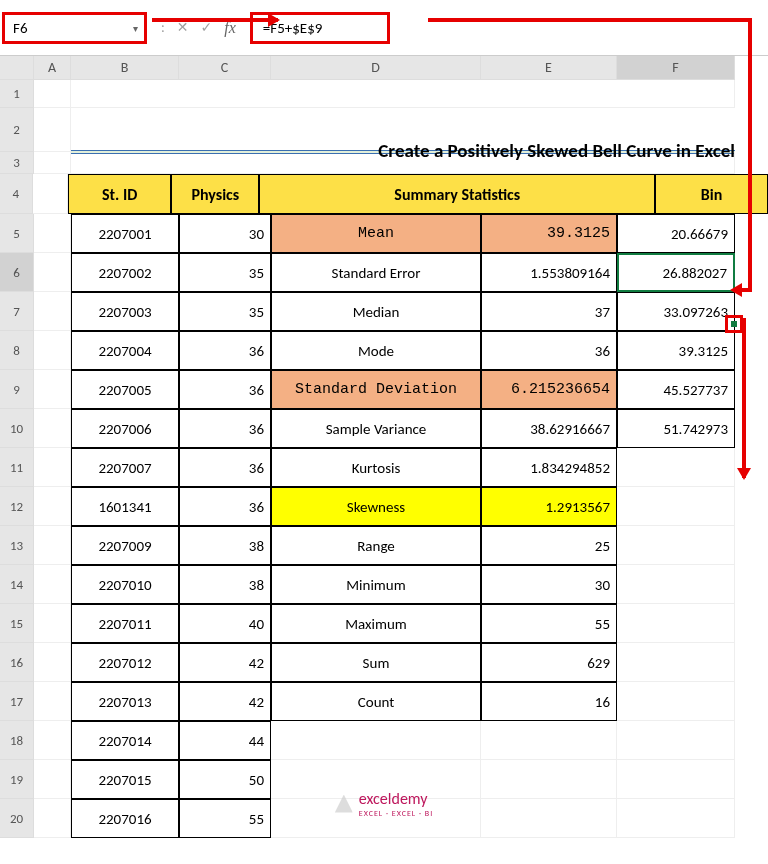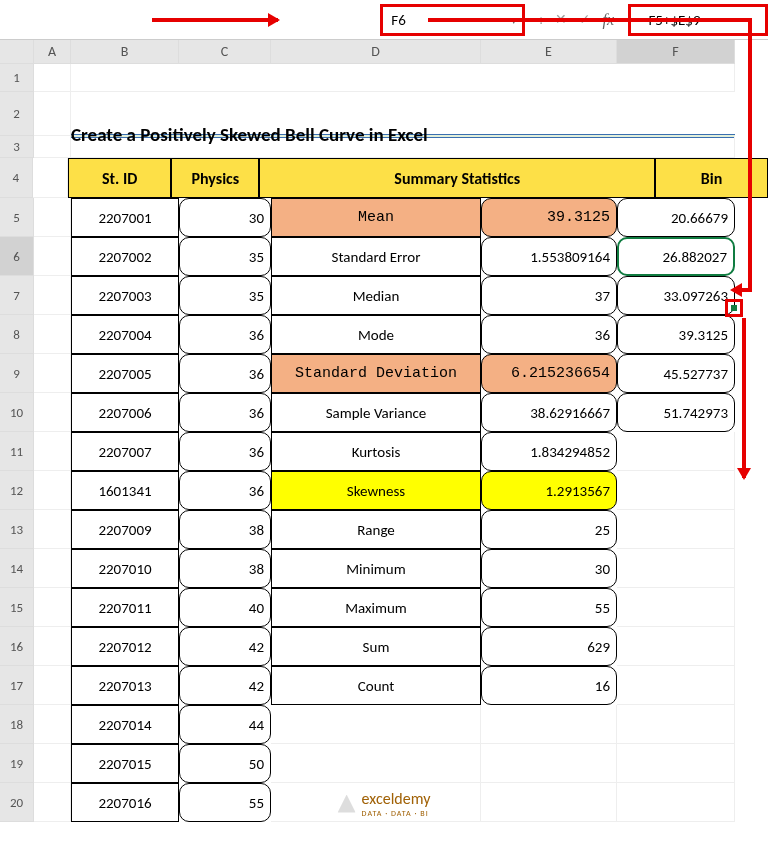--- a/index.html
+++ b/index.html
@@ -7,24 +7,23 @@
   font-family: Calibri, Arial, sans-serif;
   background: #fff;
   width: 768px;
   height: 864px;
   position: relative;
   overflow: hidden;
 }
 .formula-bar {
   display: flex;
   align-items: center;
-  height: 40px;
+  height: 56px;
   border-bottom: 1px solid #ccc;
   background: #fff;
-  justify-content: flex-end;
 }
 .name-box {
   width: 145px;
   height: 32px;
   border: 3px solid #e60000;
   display: flex;
   align-items: center;
   padding: 0 8px;
   font-size: 15px;
   margin-left: 2px;
@@ -109,21 +108,21 @@
 }
 .rh.active { background: #d2d2d2; }
 .cell {
   border-right: 1px solid #eee;
   border-bottom: 1px solid #eee;
 }
 .title-cell {
   background: #e2efda;
   display: flex;
   align-items: center;
-  justify-content: flex-start;
+  justify-content: flex-end;
   font-weight: bold;
   font-size: 19px;
   border-bottom: 4px double #3a6fb0;
   margin-top: 42px;
 }
 .th {
   background: #fde047;
   font-weight: bold;
   display: flex;
   align-items: center;
@@ -133,21 +132,21 @@
 }
 .td {
   border: 1px solid #000;
   display: flex;
   align-items: center;
   padding: 0 6px;
   font-size: 15px;
   background: #fff;
 }
 .td.c { justify-content: center; text-align: center; }
-.td.r { justify-content: flex-end; border-radius: 10px; }
+.td.r { justify-content: flex-end; }
 .hl-orange { background: #f4b084 !important; font-family: Liberation Mono, monospace; }
 .hl-yellow { background: #ffff00 !important; }
 .sel-cell {
   border: 2px solid #107c41 !important;
 }
 .fill-handle {
   position: absolute;
   width: 18px;
   height: 18px;
   border: 3px solid #e60000;
@@ -237,21 +236,21 @@
   left: -5px;
   border-top: 12px solid #e60000;
   border-left: 7px solid transparent;
   border-right: 7px solid transparent;
 }
 .watermark {
   position: absolute;
   bottom: 46px;
   left: 50%;
   transform: translateX(-50%);
-  color: #a16207;
+  color: #be185d;
   font-size: 16px;
   display: flex;
   align-items: center;
   gap: 6px;
 }
 .watermark .wm-sub { font-size: 8px; letter-spacing: 1px; }
 .wm-icon {
   width: 18px; height: 18px;
   background: #cfcfcf;
   clip-path: polygon(0 100%, 50% 0, 100% 100%);
@@ -471,15 +470,15 @@
       </div>
     </div>
 
   <div class="fill-handle"></div>
 </div>
 
 <div class="watermark">
   <div class="wm-icon"></div>
   <div>
     <div>exceldemy</div>
-    <div class="wm-sub">DATA · DATA · BI</div>
+    <div class="wm-sub">EXCEL · EXCEL · BI</div>
   </div>
 </div>
 
 </body></html>

